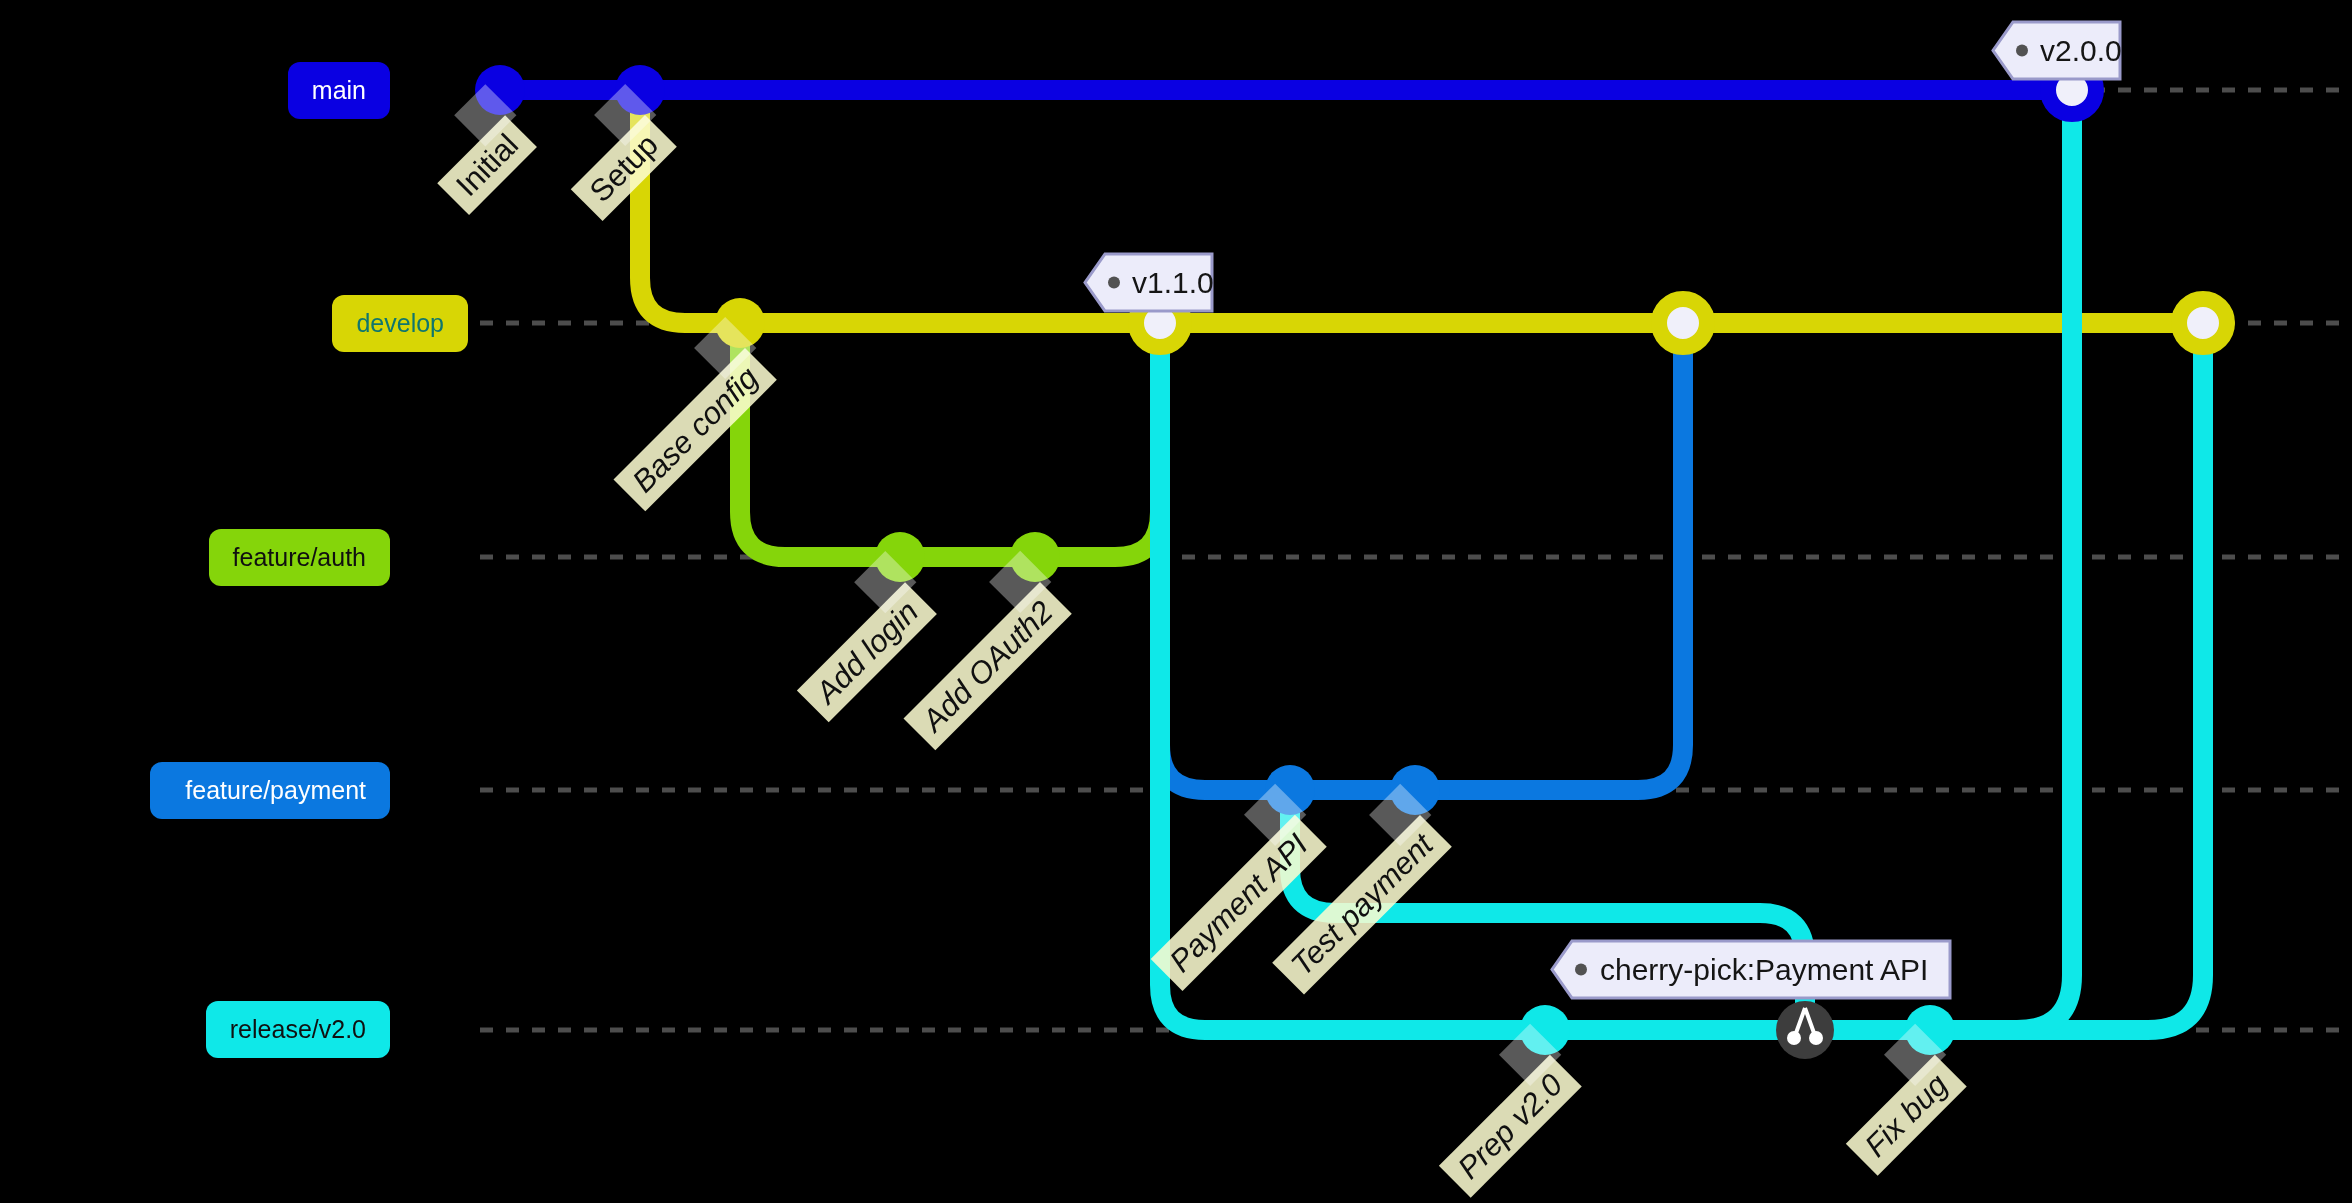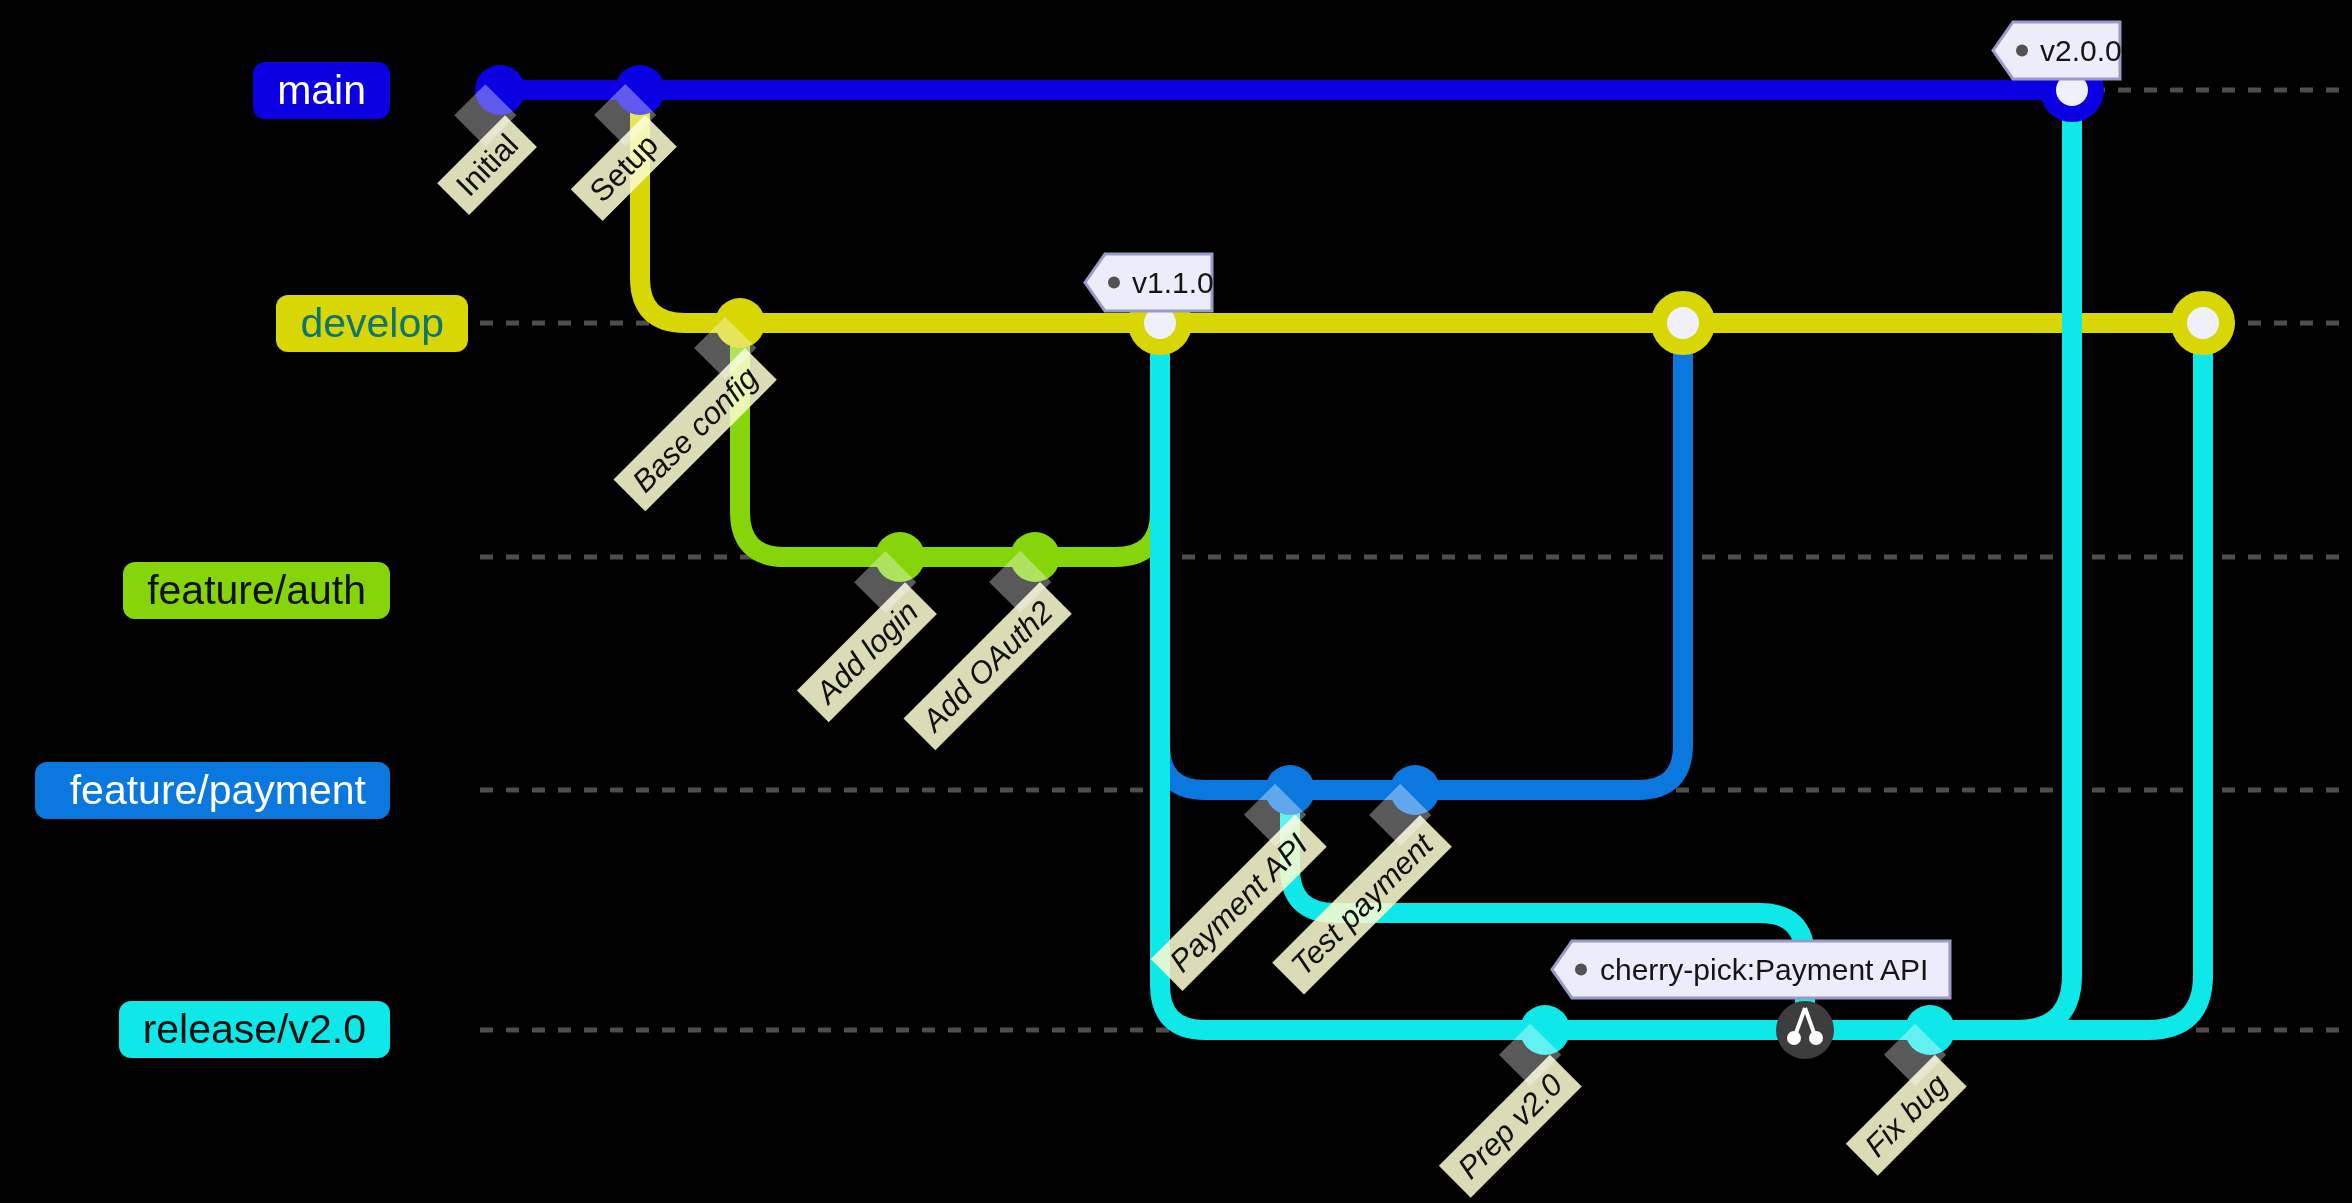--- a/index.html
+++ b/index.html
@@ -4,25 +4,25 @@
 <style>
   html,body{margin:0;padding:0;background:#000;}
   .stage{
     position:relative;width:2352px;height:1203px;background:#000;overflow:hidden;
     font-family:"Liberation Sans", sans-serif;
   }
   .stage svg{position:absolute;left:0;top:0;}
   
   .branch-label{
     position:absolute;height:57px;line-height:57px;padding:0 24px;
-    border-radius:12px;font-size:41px;white-space:nowrap;
+    border-radius:12px;font-size:25px;white-space:nowrap;
   }
   .bl-main{background:#0a00e2;color:#ffffff;right:1962px;top:62px;}
   .bl-develop{background:#d8d605;color:#0f766e;right:1884px;top:295px;}
-  .bl-auth{background:#85d50a;color:#101010;right:1962px;top:529px;margin-top:33px;}
+  .bl-auth{background:#85d50a;color:#101010;right:1962px;top:529px;}
   .bl-payment{background:#0b78e0;color:#ffffff;right:1962px;top:762px;padding-left:35px;}
   .bl-release{background:#0fe8e8;color:#101010;right:1962px;top:1001px;}
   
   .commit-label{
     position:absolute;transform:rotate(-45deg);transform-origin:100% 0;
     background:rgba(252,252,208,0.87);color:#101010;
     font-size:31px;line-height:31px;padding:7px 12px;white-space:nowrap;
   }
   .commit-label::before{
     content:"";position:absolute;right:-8px;top:-36px;width:44px;height:44px;

